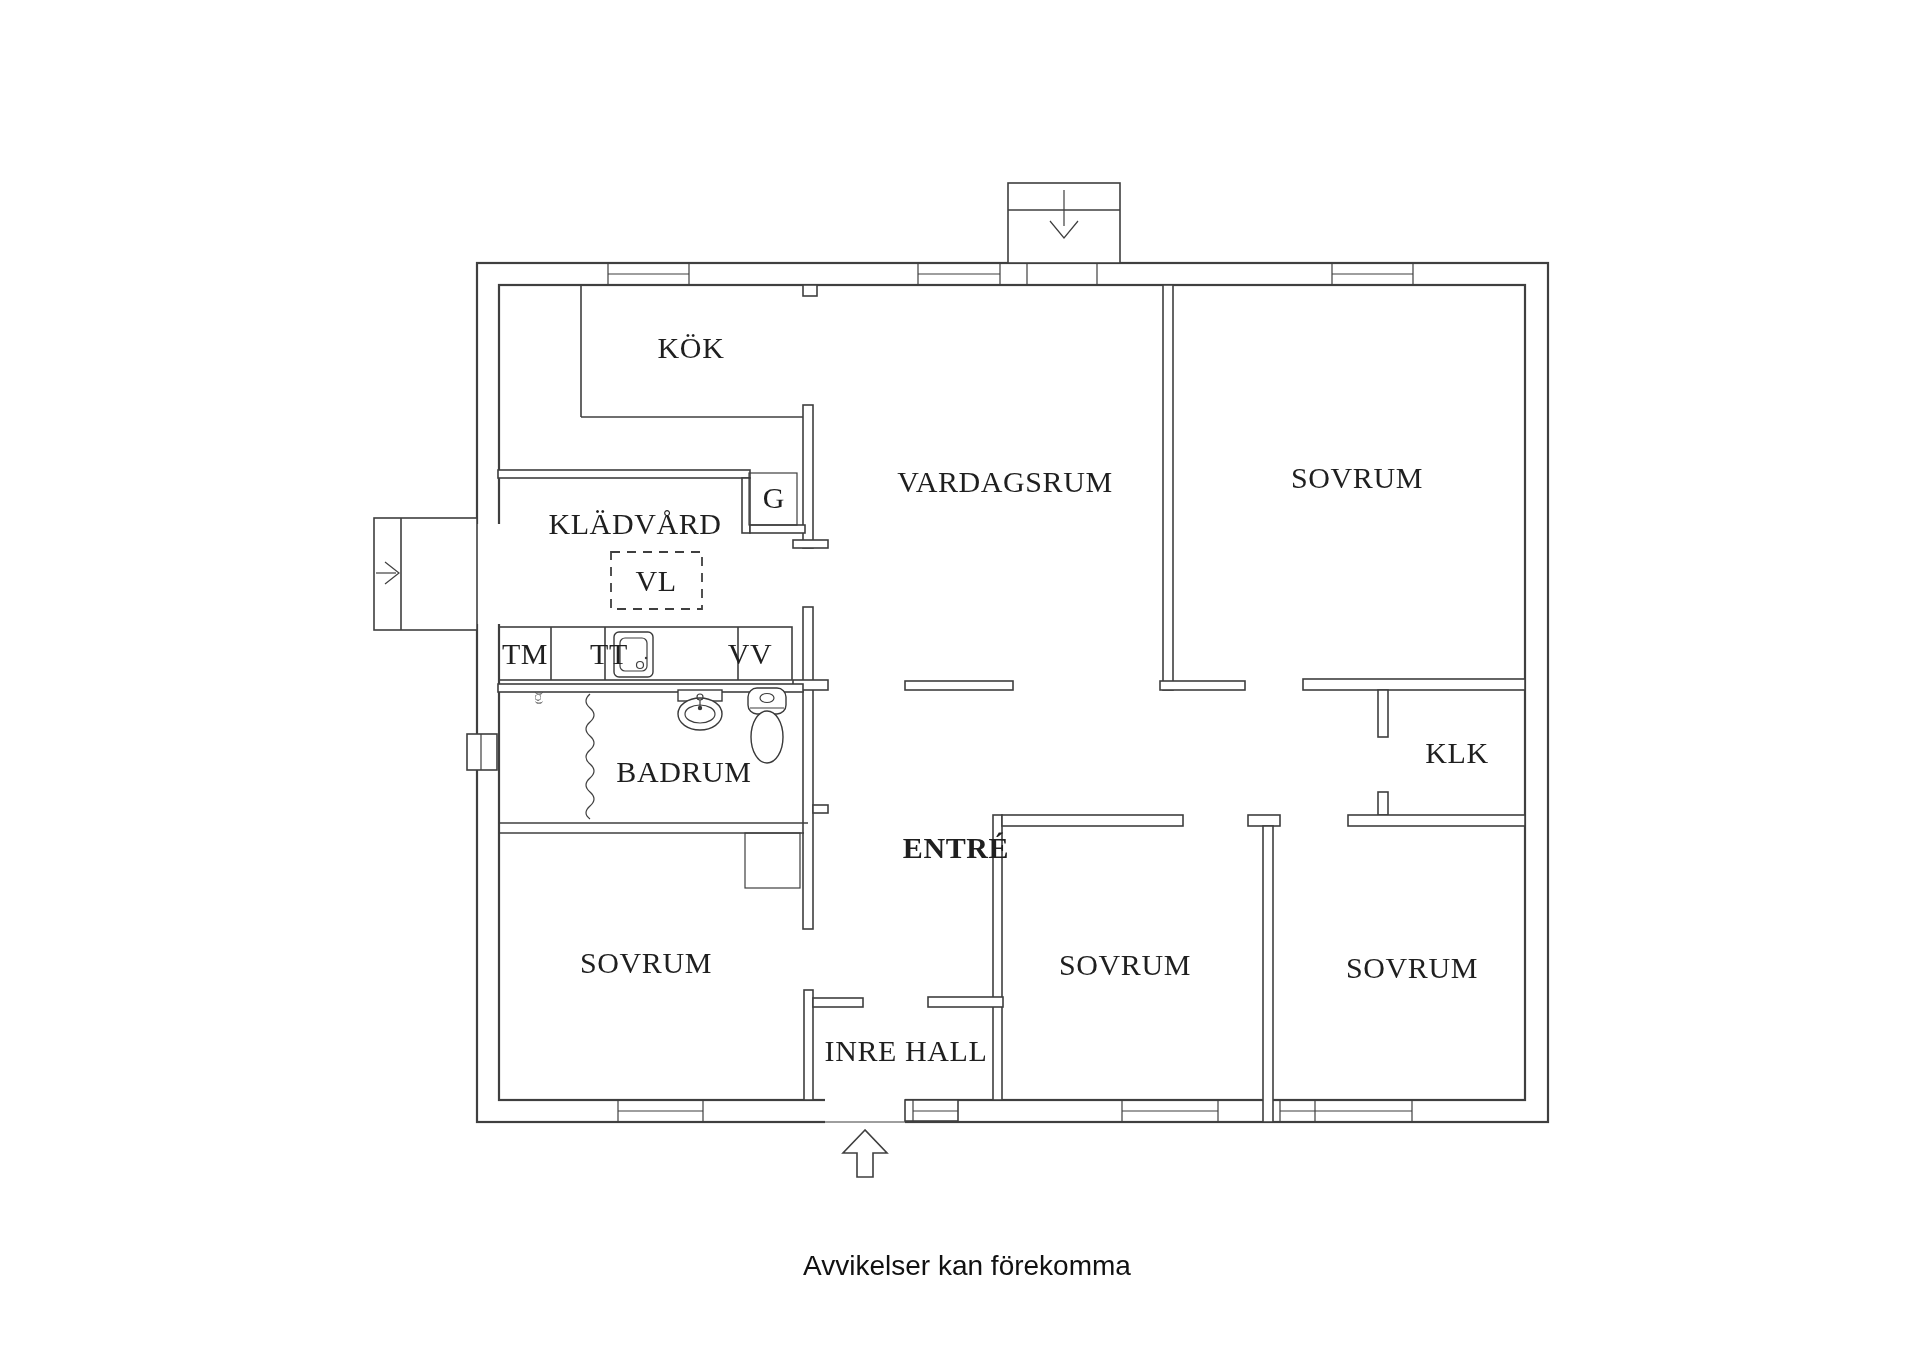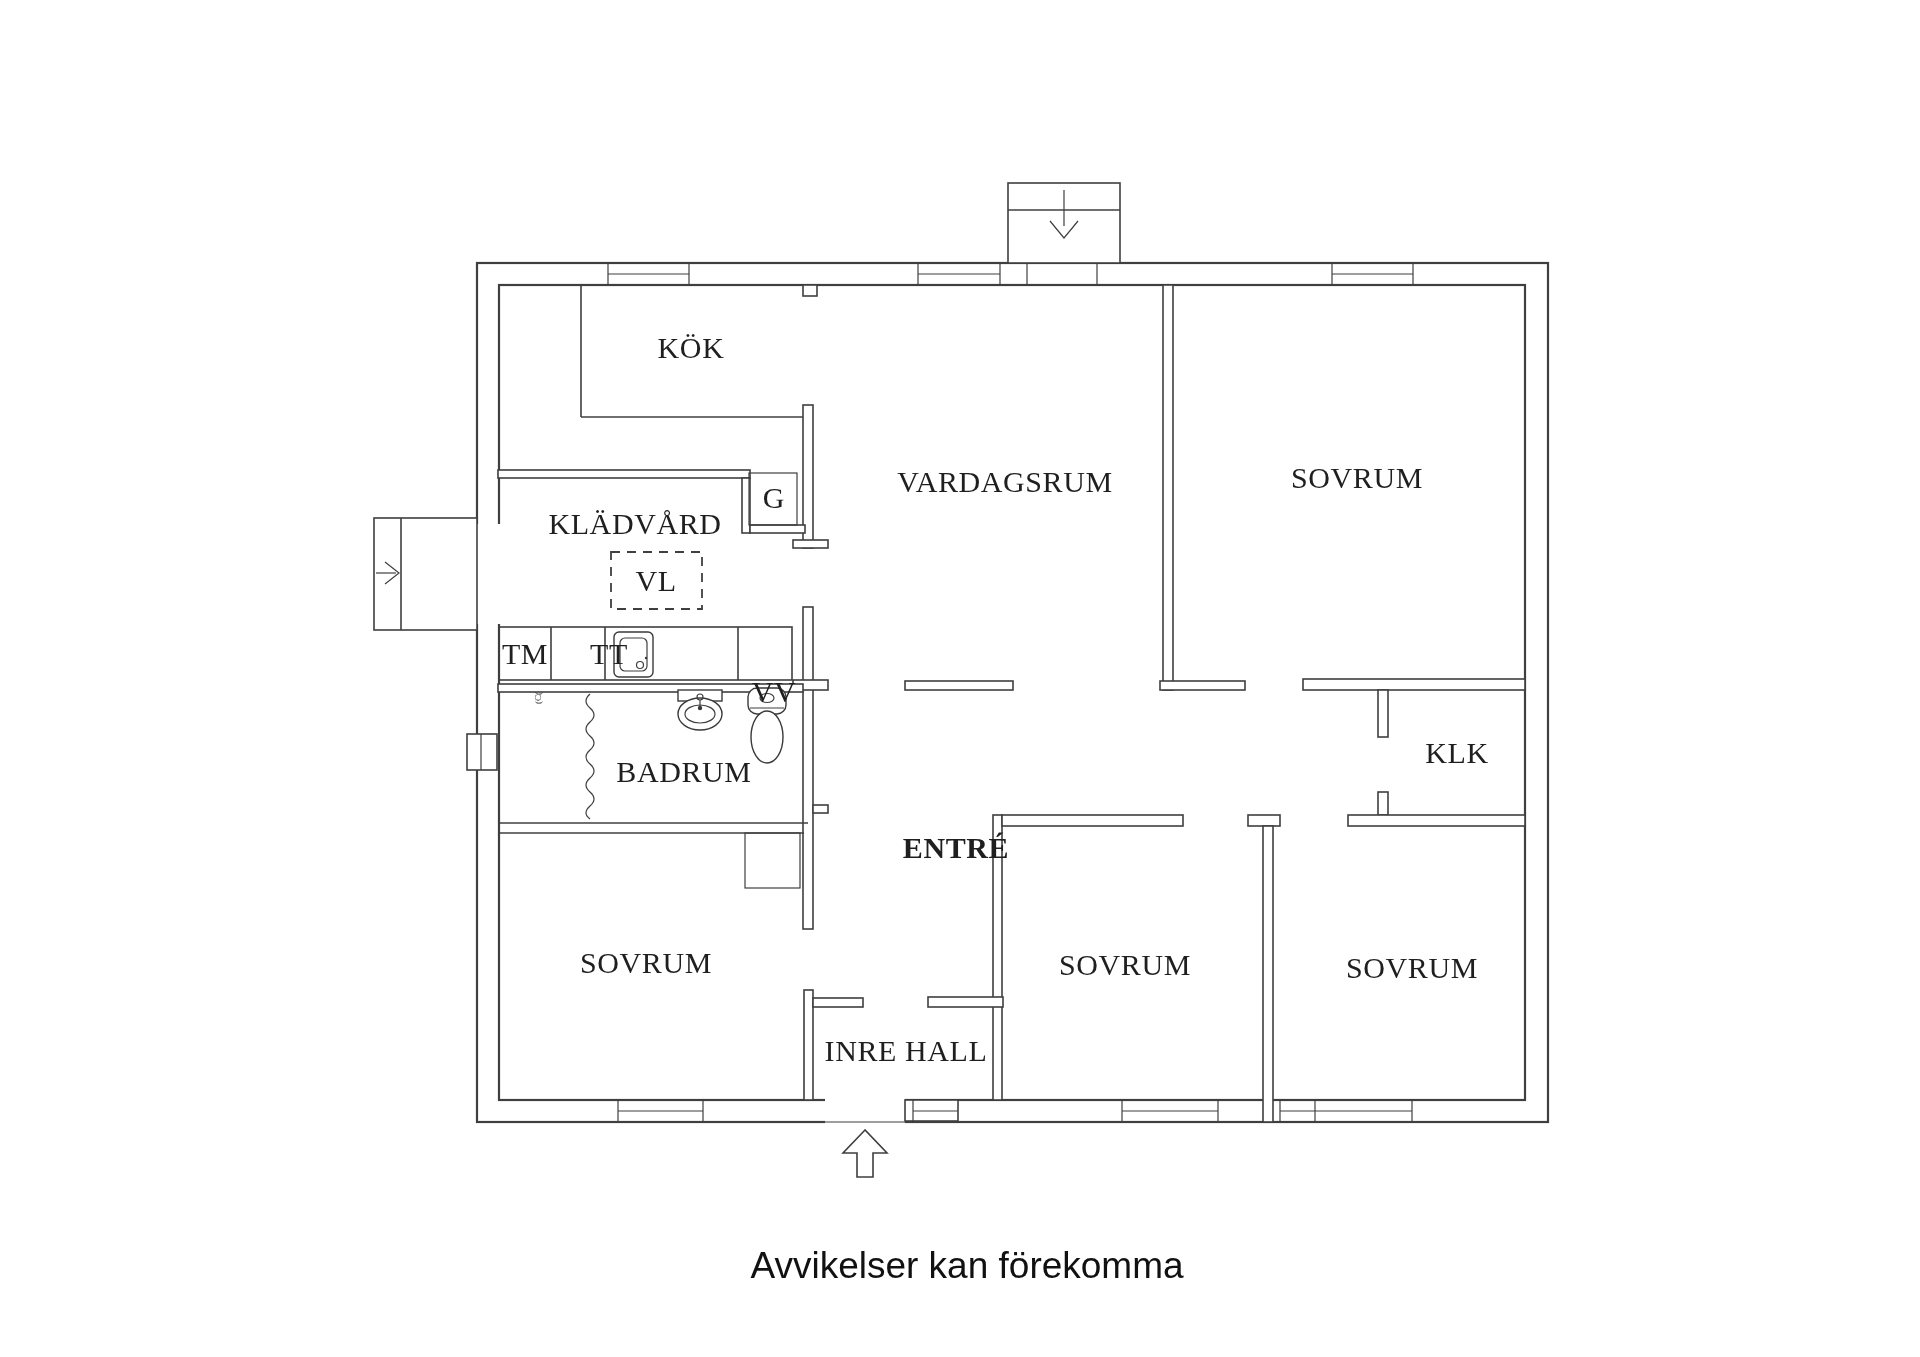--- a/index.html
+++ b/index.html
@@ -24,21 +24,21 @@
     font-family:"Liberation Serif", serif; font-size:30px;
     letter-spacing:0.6px; color:var(--label,#1f1f1f); white-space:nowrap;
   }
   .tiny-mark {
     position:absolute; transform:translate(-50%,-50%) rotate(-90deg);
     font-family:"Liberation Serif", serif; font-size:9px;
     color:var(--label,#1f1f1f); white-space:nowrap;
   }
   .caption {
     position:absolute; transform:translate(-50%,-50%);
-    font-family:"Liberation Sans", sans-serif; font-size:37px;
+    font-family:"Liberation Sans", sans-serif; font-size:28px;
     color:var(--caption,#111111); white-space:nowrap;
   }
 </style>
 </head>
 <body style="background: rgb(255, 255, 255);">
 
 <div class="stage">
 
   <svg class="plan" width="1920" height="1357" viewBox="0 0 1920 1357">
 
@@ -207,21 +207,21 @@
   </svg>
 
   <div class="room-label" style="left:691px;  top:348px;">KÖK</div>
   <div class="room-label" style="left:1005px; top:482px;text-align:right;">VARDAGSRUM</div>
   <div class="room-label" style="left:1357px; top:478px;">SOVRUM</div>
   <div class="room-label" style="left:635px;  top:524px;">KLÄDVÅRD</div>
   <div class="room-label" style="left:774px;  top:498px;">G</div>
   <div class="room-label" style="left:656px;  top:581px;">VL</div>
   <div class="room-label" style="left:525px;  top:654px;">TM</div>
   <div class="room-label" style="left:577px;  top:654px;margin-left:32px;">TT</div>
-  <div class="room-label" style="left:774px;  top:654px;margin-top:38px;">VV</div>
+  <div class="room-label" style="left:750px;  top:654px;">VV</div>
   <div class="room-label" style="left:684px;  top:772px;">BADRUM</div>
   <div class="room-label" style="left:956px;  top:848px;font-weight:bold;">ENTRÉ</div>
   <div class="room-label" style="left:1457px; top:753px;">KLK</div>
   <div class="room-label" style="left:646px;  top:963px;">SOVRUM</div>
   <div class="room-label" style="left:1125px; top:965px;">SOVRUM</div>
   <div class="room-label" style="left:1412px; top:968px;">SOVRUM</div>
   <div class="room-label" style="left:906px;  top:1051px;">INRE HALL</div>
 
   <div class="tiny-mark" style="left:538px; top:698px;">(C(</div>
 

